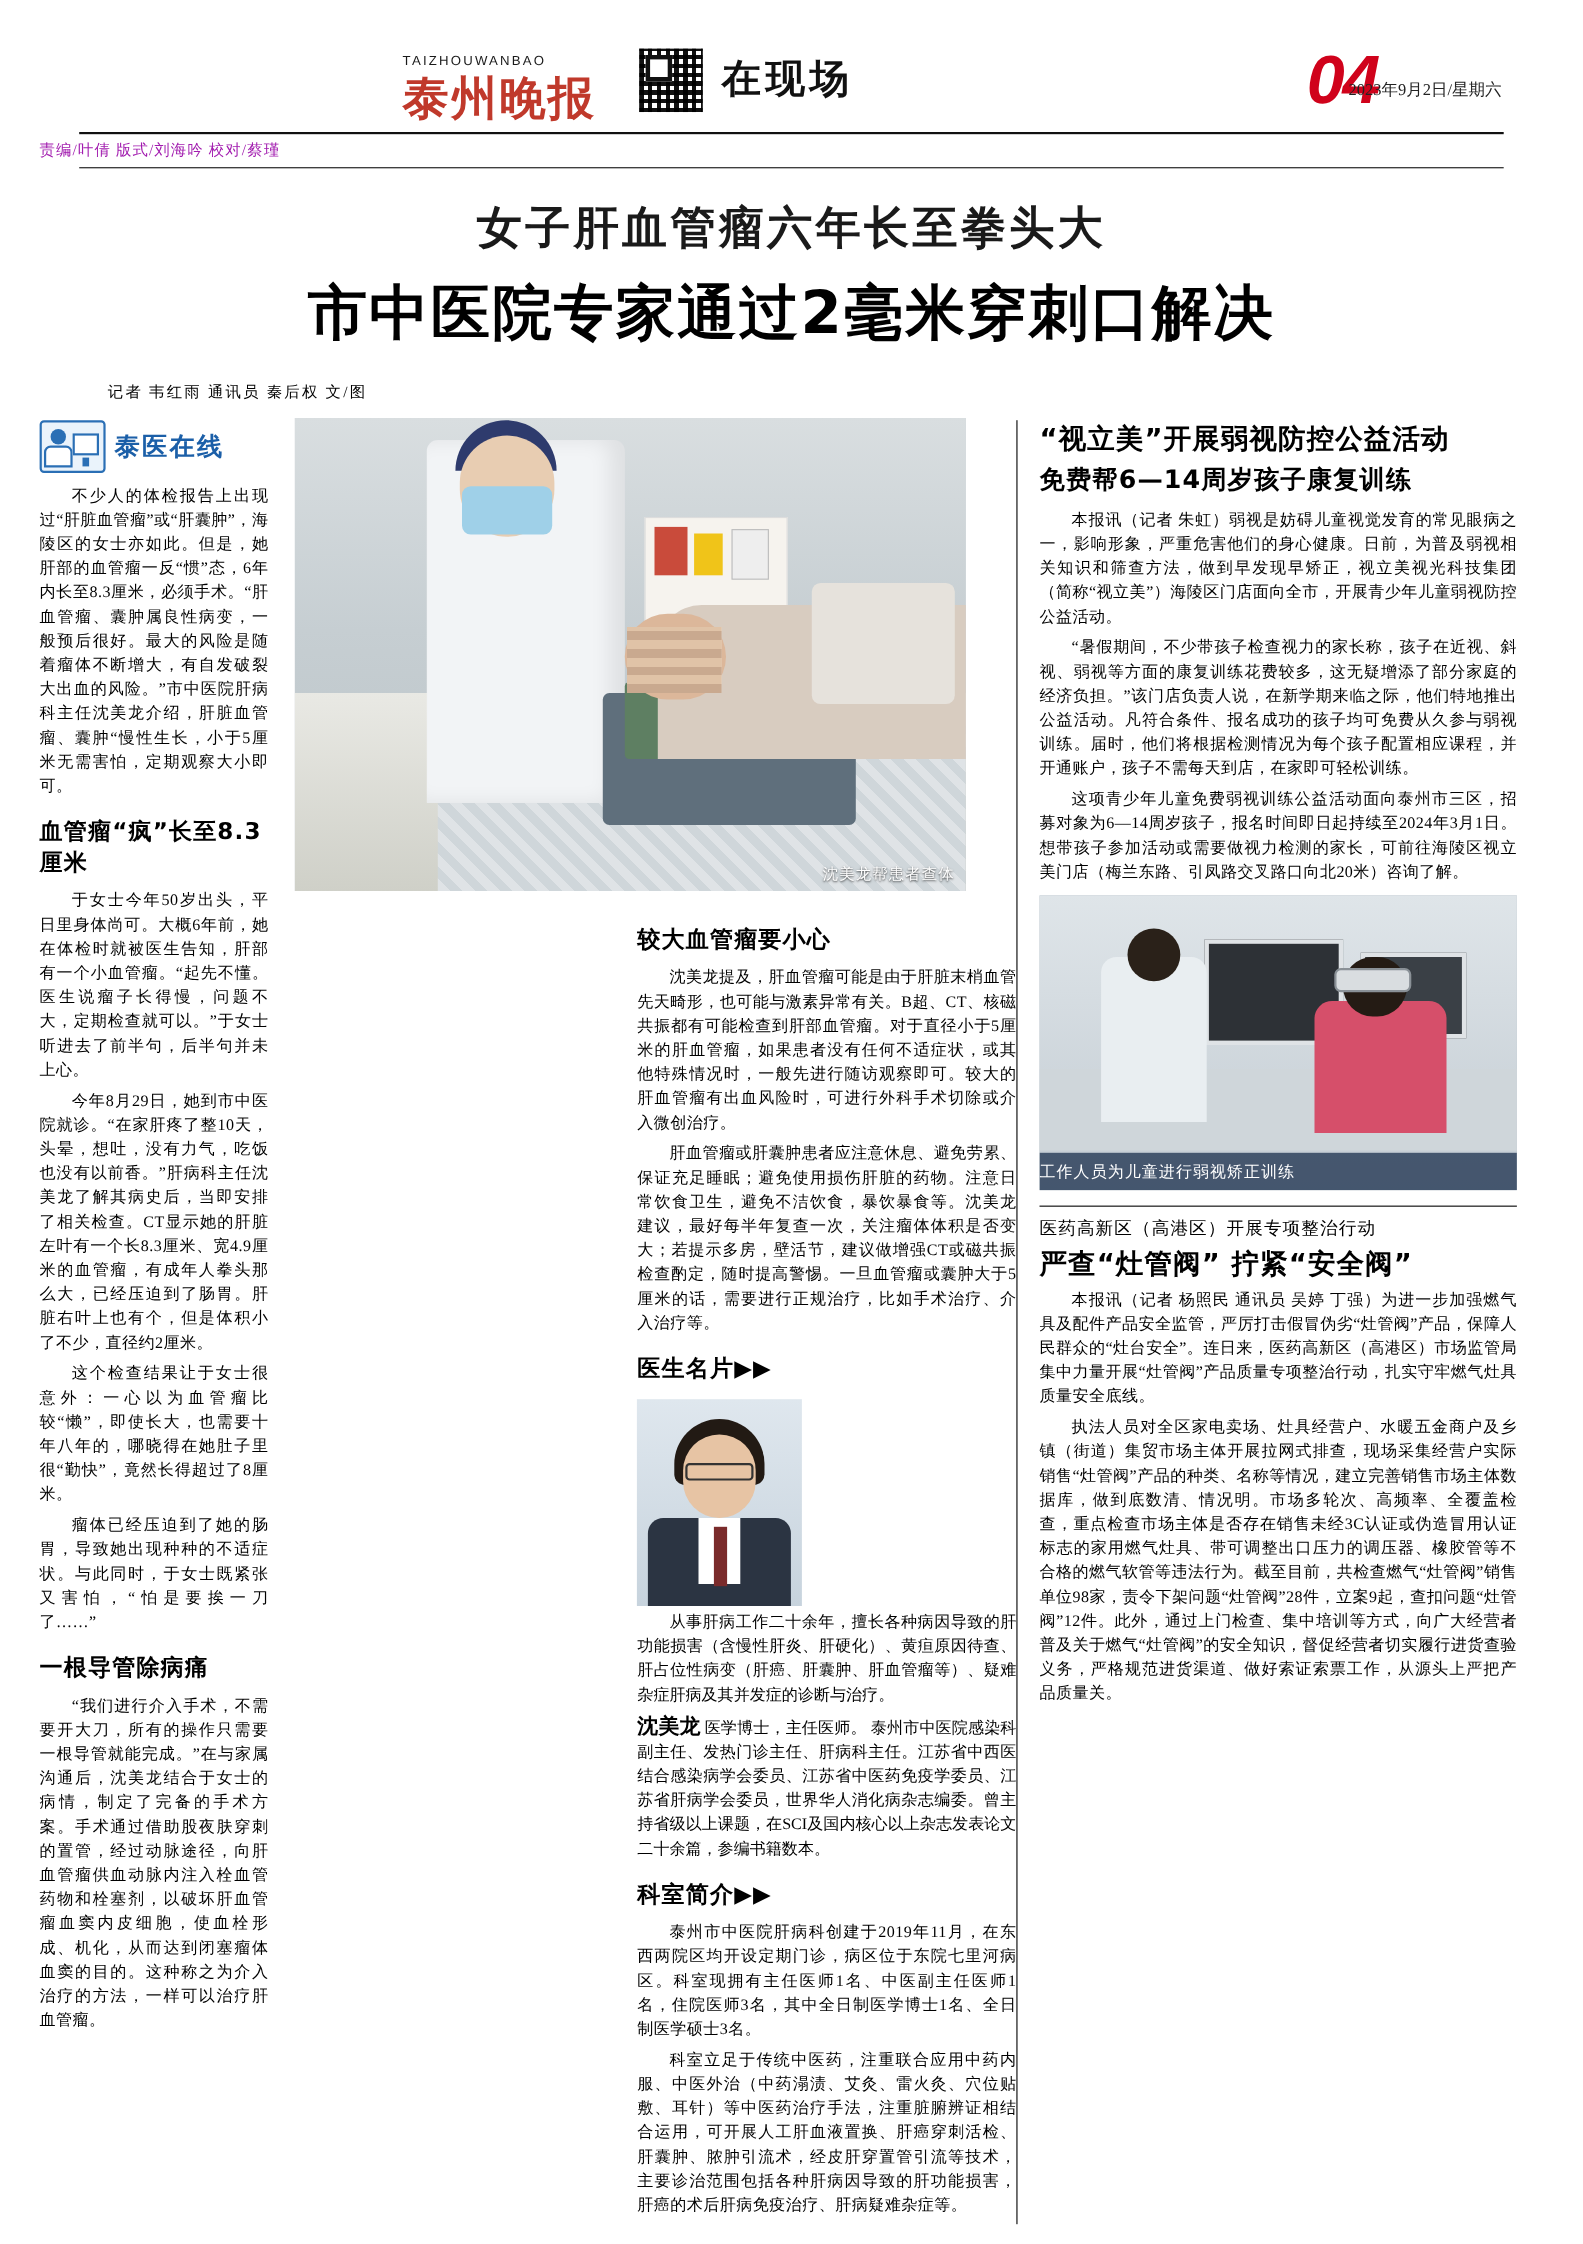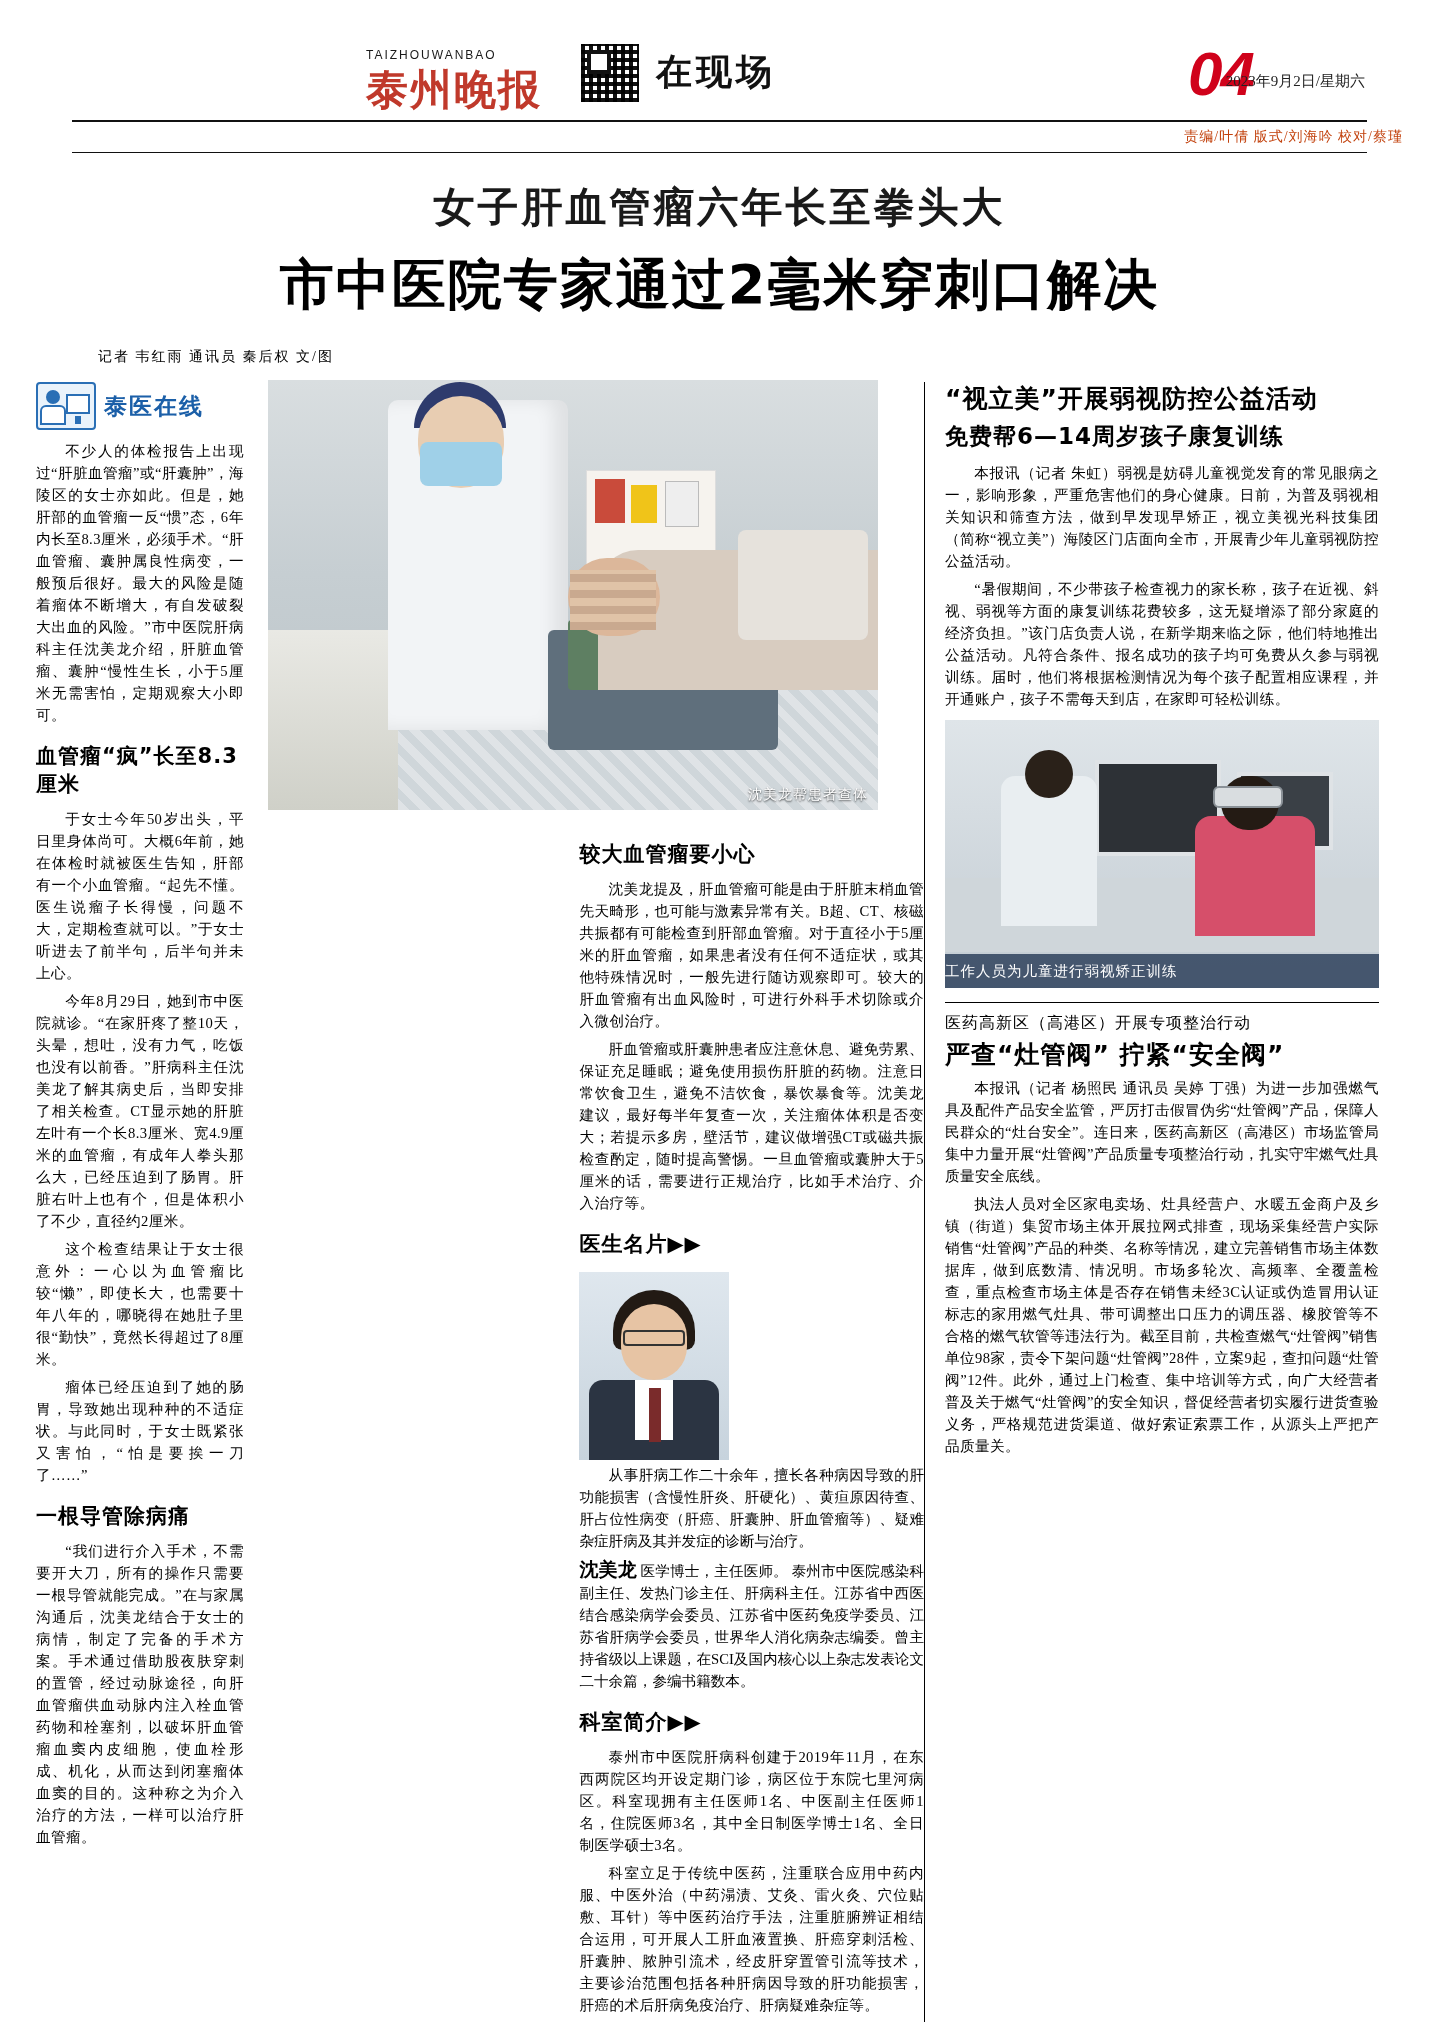--- a/index.html
+++ b/index.html
@@ -18,21 +18,21 @@
   .mh-title { position:absolute; left:330px; top:62px; font-family:"DejaVu Serif", serif; font-weight:bold; font-size:42px; color:#c0392b; letter-spacing:2px; }
   .qr { position:absolute; left:543px; top:42px; width:62px; height:62px; background:
       repeating-linear-gradient(90deg,#111 0 4px,#fff 4px 8px),
       repeating-linear-gradient(0deg,#111 0 4px,transparent 4px 8px);
       background-blend-mode:multiply; border:2px solid #fff; }
   .qr::after { content:""; position:absolute; left:6px; top:6px; width:16px; height:16px; border:4px solid #111; background:#fff; }
   .mh-section { position:absolute; left:620px; top:48px; font-family:"DejaVu Serif", serif; font-weight:bold; font-size:36px; letter-spacing:4px; color:#111; }
   .mh-num { position:absolute; right:150px; top:38px; font-family:"Liberation Sans", sans-serif; font-weight:bold; font-style:italic; font-size:62px; color:#d0021b; letter-spacing:-2px; }
   .mh-date { position:absolute; right:38px; top:72px; font-size:15px; color:#222; }
   .mh-rule { position:absolute; left:36px; right:36px; top:120px; height:2px; background:#111; }
-  .mh-credits { position:absolute; left:0; right:0; top:128px; text-align:right; font-size:14px; color:#c2410c; letter-spacing:1px; }
+  .mh-credits { position:absolute; left:0; right:0; top:128px; text-align:left; font-size:14px; color:#a21caf; letter-spacing:1px; }
   .mh-rule2 { position:absolute; left:36px; right:36px; top:152px; height:1px; background:#111; }
 
   
   .headline { text-align:center; margin-top:62px; }
   .hl-sub { font-family:"DejaVu Serif", serif; font-size:41px; font-weight:bold; letter-spacing:3px; color:#1a1a1a; }
   .hl-main { font-family:"DejaVu Sans", sans-serif; font-size:54px; font-weight:bold; letter-spacing:2px; color:#000; margin-top:14px; }
   .byline { margin-top:26px; padding-left:62px; font-size:14px; letter-spacing:2px; }
 
   
   .cols { display:flex; margin-top:16px; gap:0; }
@@ -211,20 +211,21 @@
           <p class="body">科室立足于传统中医药，注重联合应用中药内服、中医外治（中药溻渍、艾灸、雷火灸、穴位贴敷、耳针）等中医药治疗手法，注重脏腑辨证相结合运用，可开展人工肝血液置换、肝癌穿刺活检、肝囊肿、脓肿引流术，经皮肝穿置管引流等技术，主要诊治范围包括各种肝病因导致的肝功能损害，肝癌的术后肝病免疫治疗、肝病疑难杂症等。</p>
         </div>
       </div>
     </div>
 
     <div class="colE">
       <div class="r-head1">“视立美”开展弱视防控公益活动</div>
       <div class="r-head2">免费帮6—14周岁孩子康复训练</div>
       <p class="body">本报讯（记者 朱虹）弱视是妨碍儿童视觉发育的常见眼病之一，影响形象，严重危害他们的身心健康。日前，为普及弱视相关知识和筛查方法，做到早发现早矫正，视立美视光科技集团（简称“视立美”）海陵区门店面向全市，开展青少年儿童弱视防控公益活动。</p>
       <p class="body">“暑假期间，不少带孩子检查视力的家长称，孩子在近视、斜视、弱视等方面的康复训练花费较多，这无疑增添了部分家庭的经济负担。”该门店负责人说，在新学期来临之际，他们特地推出公益活动。凡符合条件、报名成功的孩子均可免费从久参与弱视训练。届时，他们将根据检测情况为每个孩子配置相应课程，并开通账户，孩子不需每天到店，在家即可轻松训练。</p>
+      <p class="body">这项青少年儿童免费弱视训练公益活动面向泰州市三区，招募对象为6—14周岁孩子，报名时间即日起持续至2024年3月1日。想带孩子参加活动或需要做视力检测的家长，可前往海陵区视立美门店（梅兰东路、引凤路交叉路口向北20米）咨询了解。</p>
 
       <div class="photo2">
         <div class="p2-wall"></div>
         <div class="p2-desk"></div>
         <div class="p2-mon"></div>
         <div class="p2-mon2"></div>
         <div class="p2-worker">
             <span class="h"></span>
           </div>
         <div class="p2-child">

